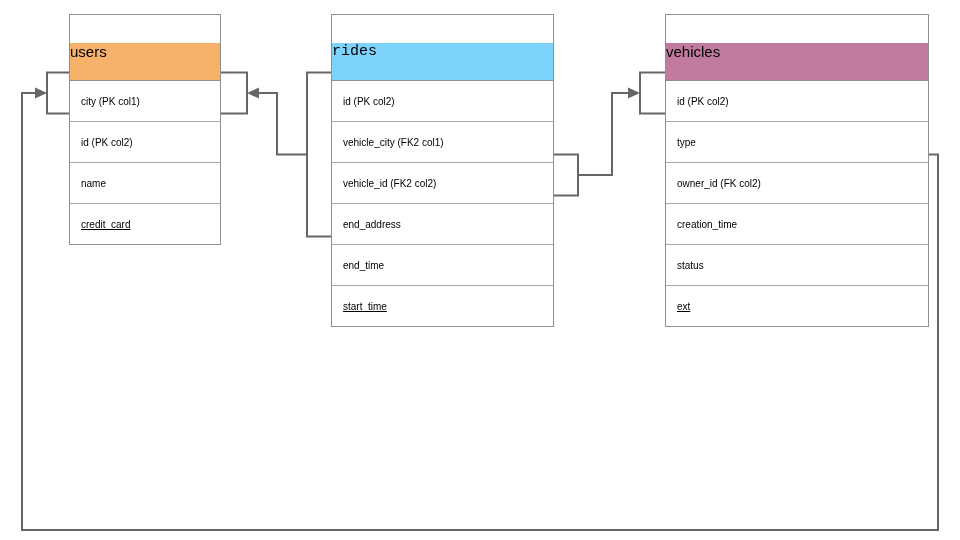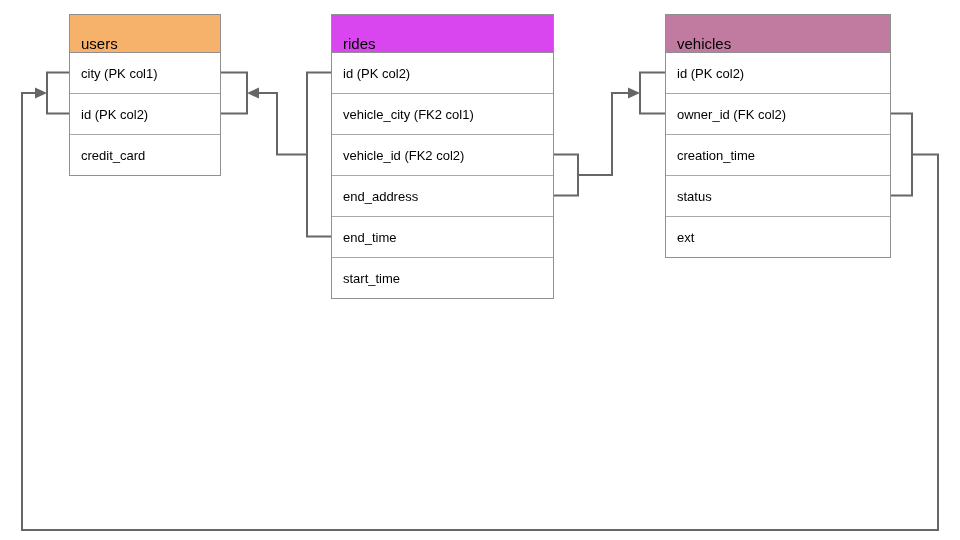--- a/index.html
+++ b/index.html
@@ -32,36 +32,36 @@
   .erd-table {
     position: absolute;
     background: #ffffff;
     border: 1px solid #8f8f8f;
     box-sizing: border-box;
   }
   .erd-header {
     height: 37px;
     border-bottom: 1px solid #8f8f8f;
     display: flex;
-    align-items: flex-end;
-    padding-left: 11px;
+    align-items: flex-start;
     font-size: 15px;
+    margin-top: 28px;
   }
   .erd-row {
     height: 40px;
     border-bottom: 1px solid #a9a9a9;
     display: flex;
     align-items: center;
     padding-left: 11px;
-    font-size: 13px;
+    font-size: 10px;
     background: #ffffff;
     white-space: nowrap;
     overflow: hidden;
   }
-  .erd-rows .erd-row:last-child { border-bottom: none; }
+  .erd-rows .erd-row:last-child { border-bottom: none; text-decoration: underline; }
 </style>
 </head>
 <body>
 
 <div class="canvas">
 
   <svg class="connectors" width="960" height="540" viewBox="0 0 960 540" style="color: rgb(102, 102, 102);">
 
     <g>
       <polyline points="221,72.5 247,72.5 247,113.5 221,113.5"></polyline>
@@ -85,44 +85,46 @@
     </g>
   </svg>
 
   <div class="erd-table" style="left:69px; top:14px; width:152px;">
     <div class="erd-header" style="background: rgb(246, 178, 107);">
       <span>users</span>
     </div>
     <div class="erd-rows">
         <div class="erd-row">city (PK col1)</div>
         <div class="erd-row">id (PK col2)</div>
+        <div class="erd-row">name</div>
         <div class="erd-row">credit_card</div>
       </div>
   </div>
 
   <div class="erd-table" style="left:331px; top:14px; width:223px;">
-    <div class="erd-header" style="background: #d946ef;">
+    <div class="erd-header" style="background: #7dd3fc; font-family: Liberation Mono, monospace;">
       <span>rides</span>
     </div>
     <div class="erd-rows">
         <div class="erd-row">id (PK col2)</div>
         <div class="erd-row">vehicle_city (FK2 col1)</div>
         <div class="erd-row">vehicle_id (FK2 col2)</div>
         <div class="erd-row">end_address</div>
         <div class="erd-row">end_time</div>
         <div class="erd-row">start_time</div>
       </div>
   </div>
 
-  <div class="erd-table" style="left:665px; top:14px; width:226px;">
+  <div class="erd-table" style="left:665px; top:14px; width:264px;">
     <div class="erd-header" style="background: rgb(194, 123, 160);">
       <span>vehicles</span>
     </div>
     <div class="erd-rows">
         <div class="erd-row">id (PK col2)</div>
+        <div class="erd-row">type</div>
         <div class="erd-row">owner_id (FK col2)</div>
         <div class="erd-row">creation_time</div>
         <div class="erd-row">status</div>
         <div class="erd-row">ext</div>
       </div>
   </div>
 
 </div>
 
 </body></html>

